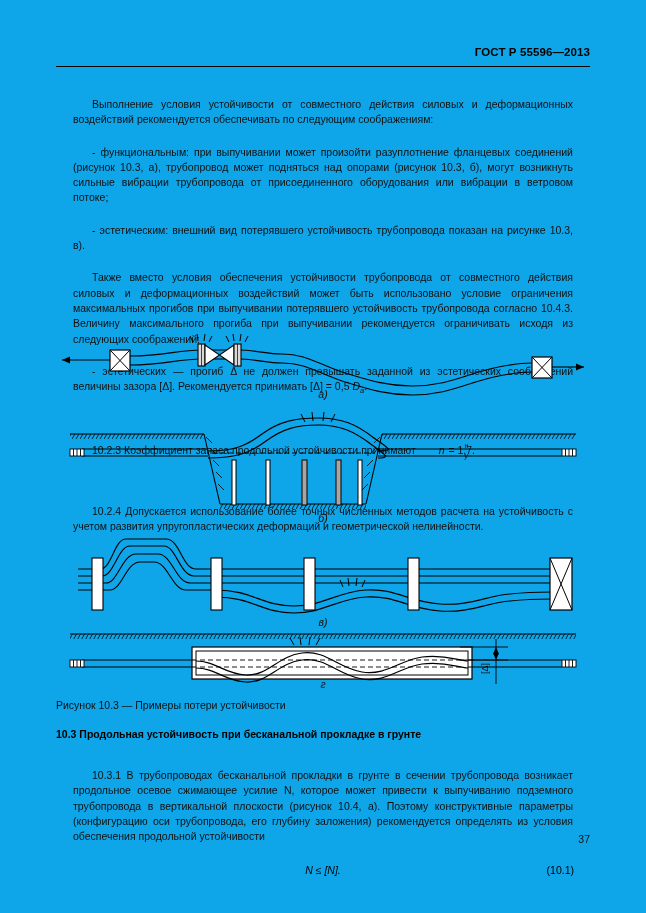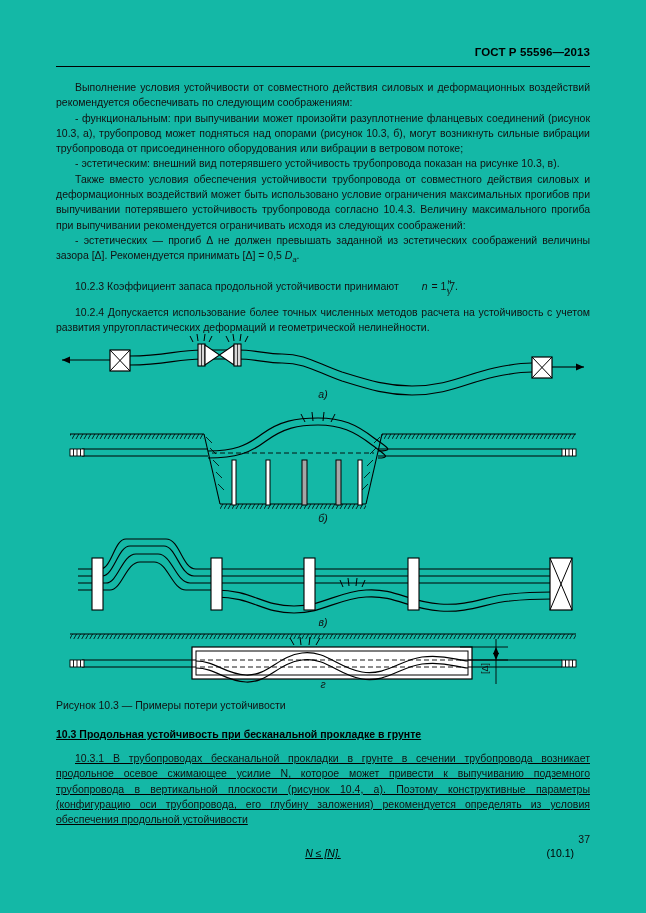--- a/index.html
+++ b/index.html
@@ -8,21 +8,21 @@
     background: #ffffff;
   }
   body {
     font-family: "Liberation Sans", sans-serif;
     color: #000000;
   }
   #page {
     position: relative;
     width: 646px;
     height: 913px;
-    background: #14b8a6;
+    background: #0ea5e9;
     overflow: hidden;
   }
 
   
   .header {
     position: absolute;
     top: 46px;
     right: 56px;
     font-size: 11.5px;
     font-weight: bold;
@@ -40,21 +40,21 @@
   }
 
   
   .content {
     position: absolute;
     left: 56px;
     top: 80px;
     width: 534px;
   }
   p.para {
-    margin: 0;
+    margin: 17px;
     font-size: 10.5px;
     line-height: 15.3px;
     text-align: justify;
     text-justify: inter-word;
     color: #111;
   }
   p.indent { text-indent: 19px; }
   .gap-m { height: 11px; }
   i.it { font-style: italic; }
 
@@ -412,21 +412,21 @@
       <text x="267" y="330" text-anchor="middle" font-family="Liberation Sans, sans-serif" font-size="10.5" font-style="italic" fill="#111" style="display:none"></text>
     </svg>
 
     <div style="text-align:center;margin-top:-14px;">
       <span style="font-size:10.5px;font-style:italic;color:#111;">г</span>
     </div>
 
     <div class="fig-caption">Рисунок  10.3 — Примеры потери устойчивости</div>
   </div>
 
-  <div style="position:absolute;left:56px;top:728px;width:534px;text-decoration:underline;">
+  <div style="position:absolute;left:56px;top:728px;width:534px;">
     <p class="sect-head">10.3 Продольная устойчивость при бесканальной прокладке в грунте</p>
     <div class="gap-m"></div>
     <p class="para indent">10.3.1 В трубопроводах бесканальной прокладки в грунте в сечении трубопровода возникает продольное осевое сжимающее усилие N, которое может привести к выпучиванию подземного трубопровода в вертикальной плоскости (рисунок 10.4, а). Поэтому конструктивные параметры (конфигурацию оси трубопровода, его глубину заложения) рекомендуется определять из условия обеспечения продольной устойчивости</p>
 
     <div class="formula-row">
       <div class="formula-center">N ≤ [N].</div>
       <div class="formula-num">(10.1)</div>
     </div>
   </div>
 

